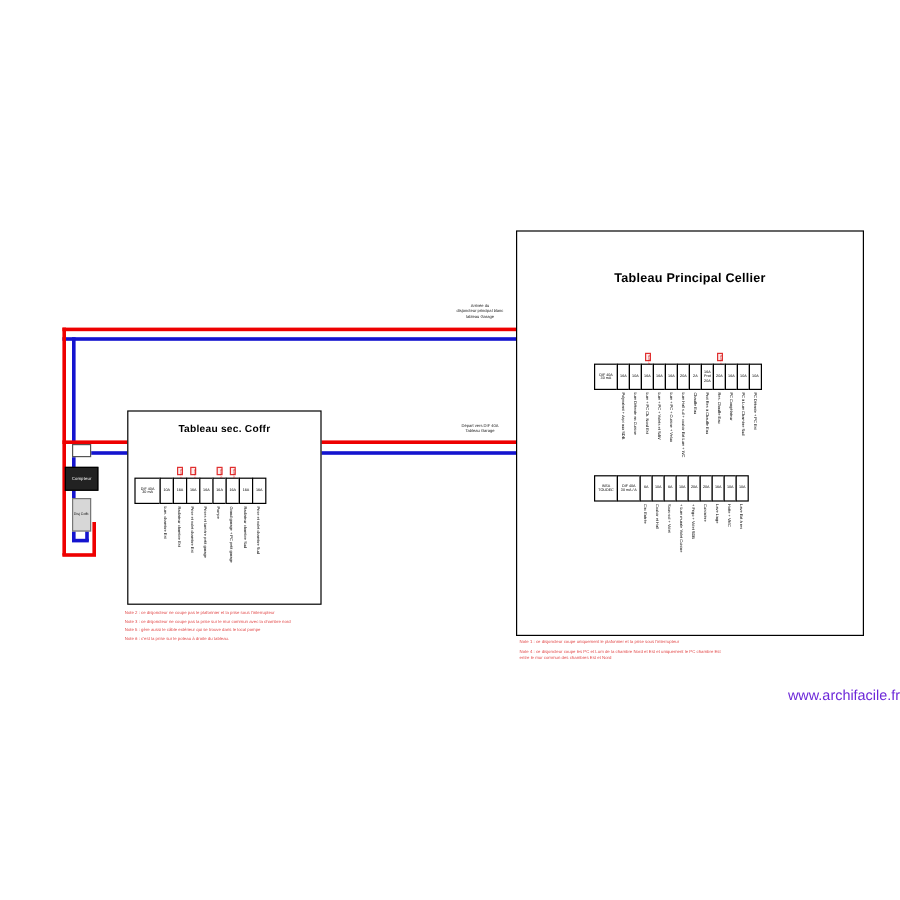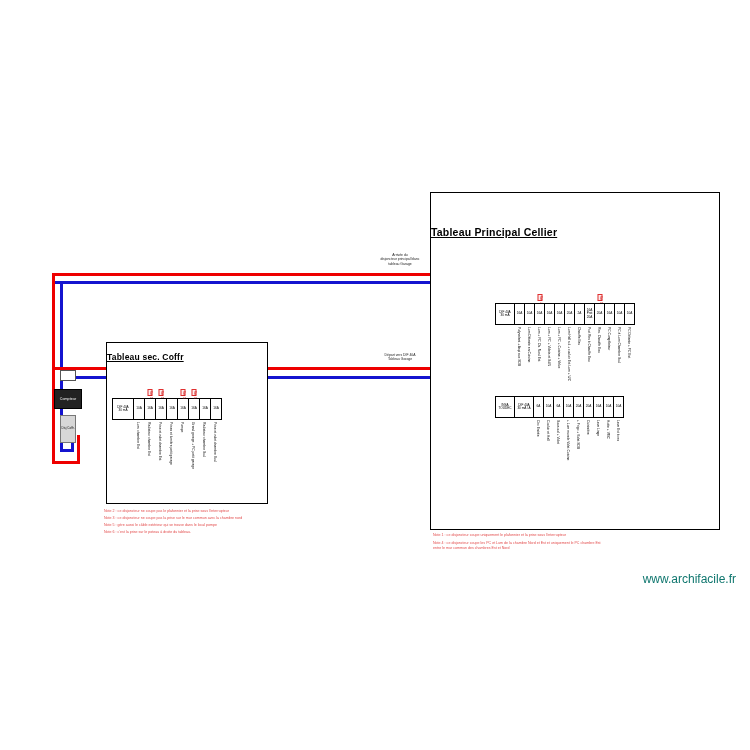--- a/index.html
+++ b/index.html
@@ -22,26 +22,25 @@
     position: absolute;
     border: 1px solid #000000;
     background: #ffffff;
   }
   #main-panel-box  { left: 430px; top: 192px; width: 290px; height: 338px; }
   #garage-panel-box{ left: 106px; top: 342px; width: 162px; height: 162px; }
 
   .panel-title {
     position: absolute;
     width: 100%;
-    text-align: left;
+    text-align: center;
     font-size: 10.5px;
     font-weight: bold;
     color: #000000;
     letter-spacing: .2px;
-    text-decoration: underline;
   }
   #main-panel-title   { top: 33px; }
   #garage-panel-title { top: 9px;  font-size: 8.5px; }
 
   
   .breaker-row {
     position: absolute;
     display: flex;
     align-items: stretch;
     height: 22px;
@@ -161,23 +160,23 @@
     line-height: 1.95;
   }
   #notes-left  { left: 104px; top: 508px; width: 200px; }
   #notes-right { left: 433px; top: 533px; width: 260px; }
   .notes .nline { white-space: pre-line; }
   #notes-right .nline { line-height: 1.35; margin-bottom: 3px; }
 
   
   #brand {
     position: absolute;
-    right: 14px; top: 572px;
+    right: 0; top: 572px;
     font-size: 12px;
-    color: #0f766e;
+    color: #6d28d9;
   }
 </style>
 </head>
 <body>
 
 <div id="canvas">
 
   <div class="wire red h" style="left:52px;  top:273px; width:440px;"></div>
   <div class="wire blue h" style="left:52px;  top:281px; width:435px;"></div>
 

